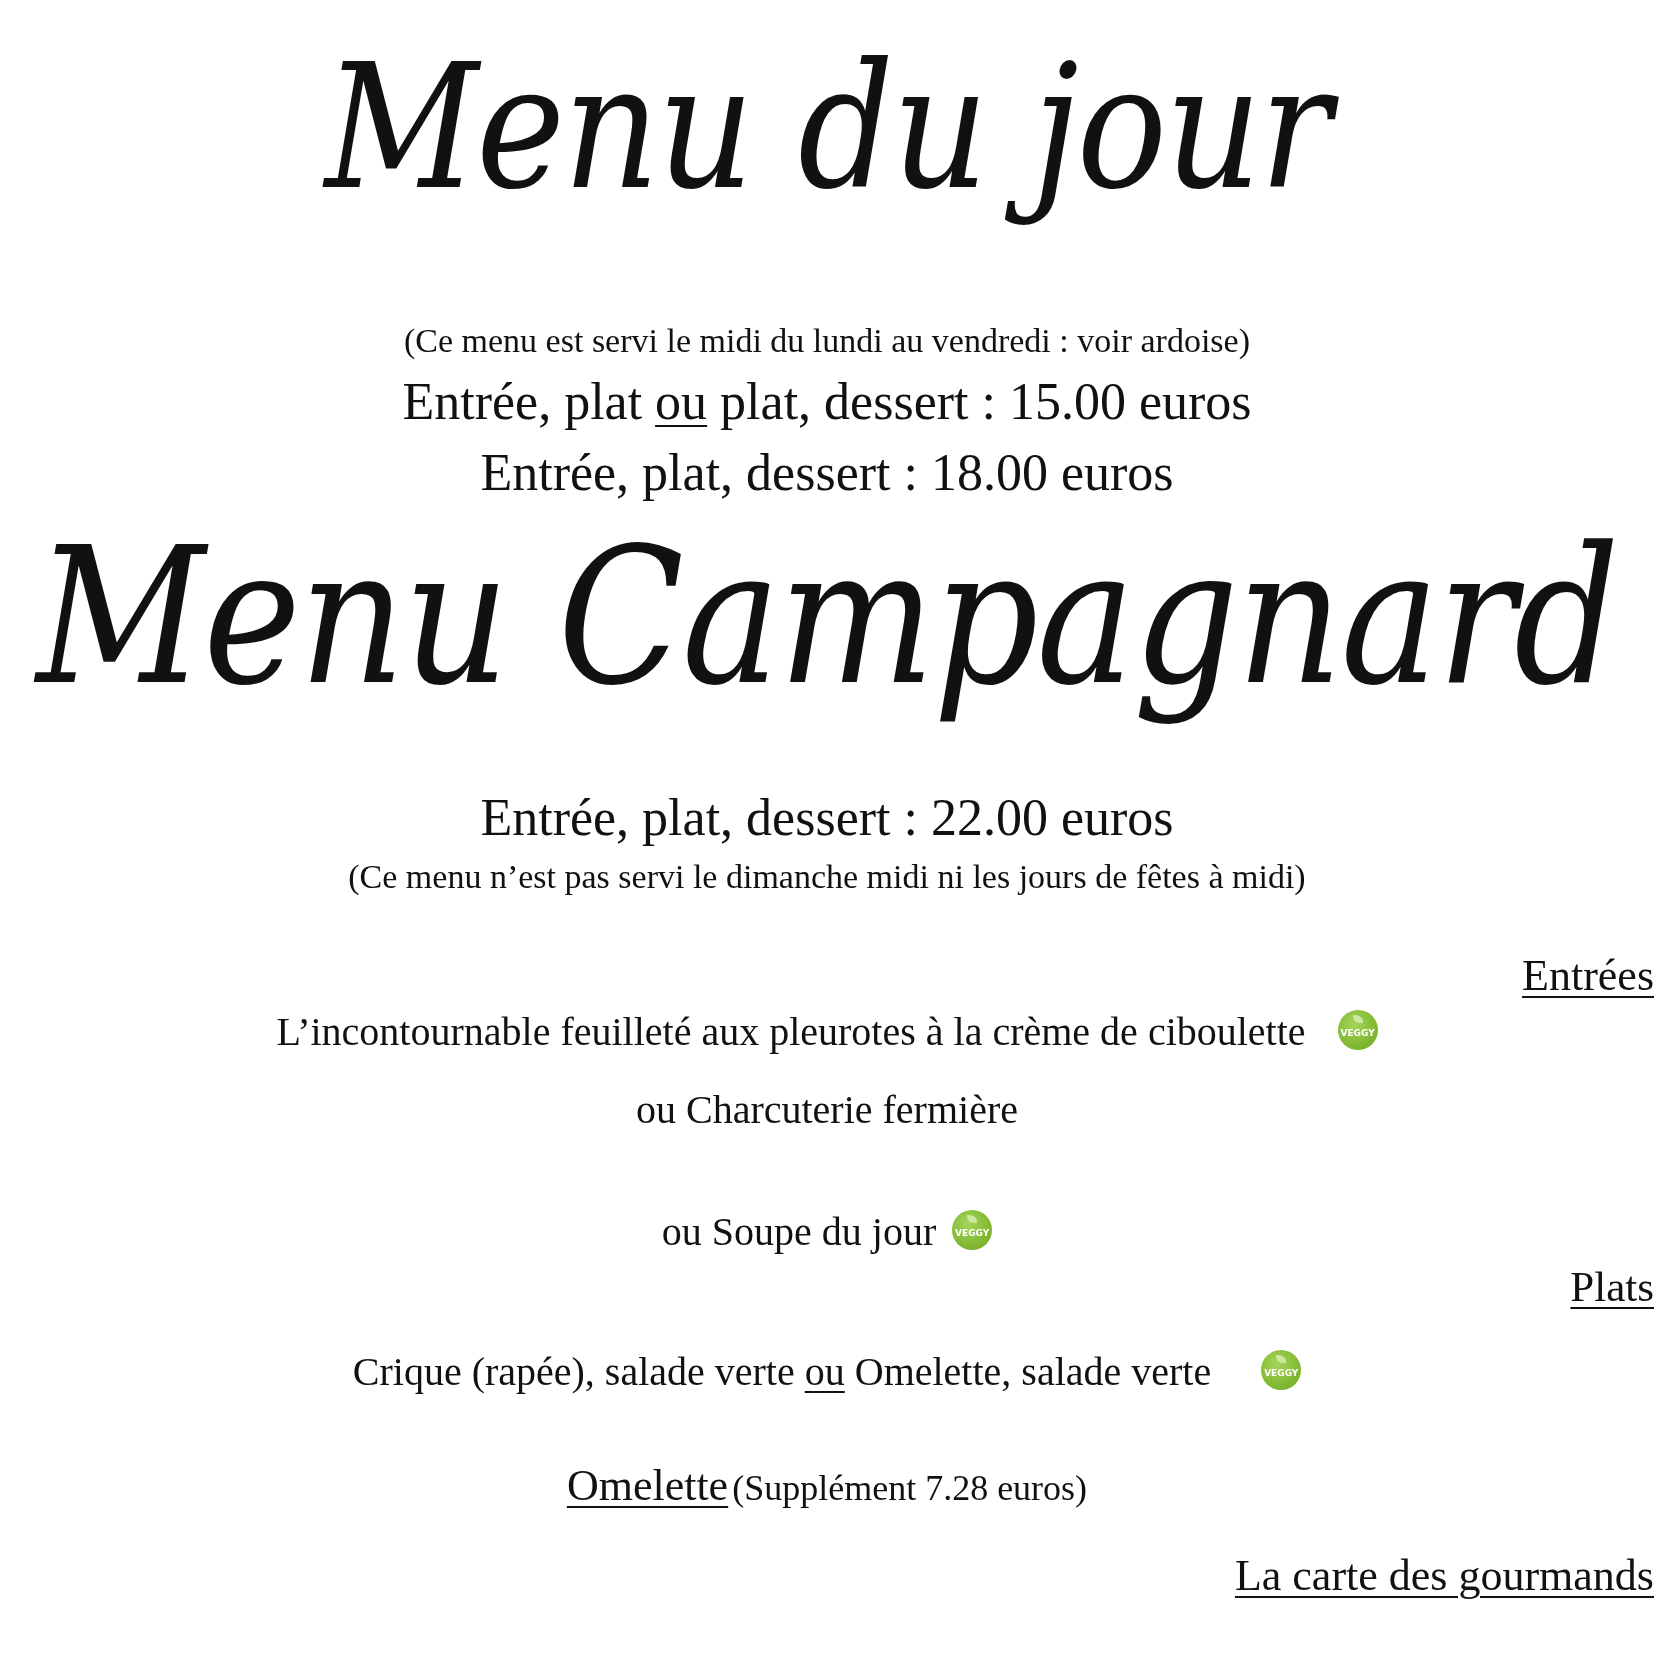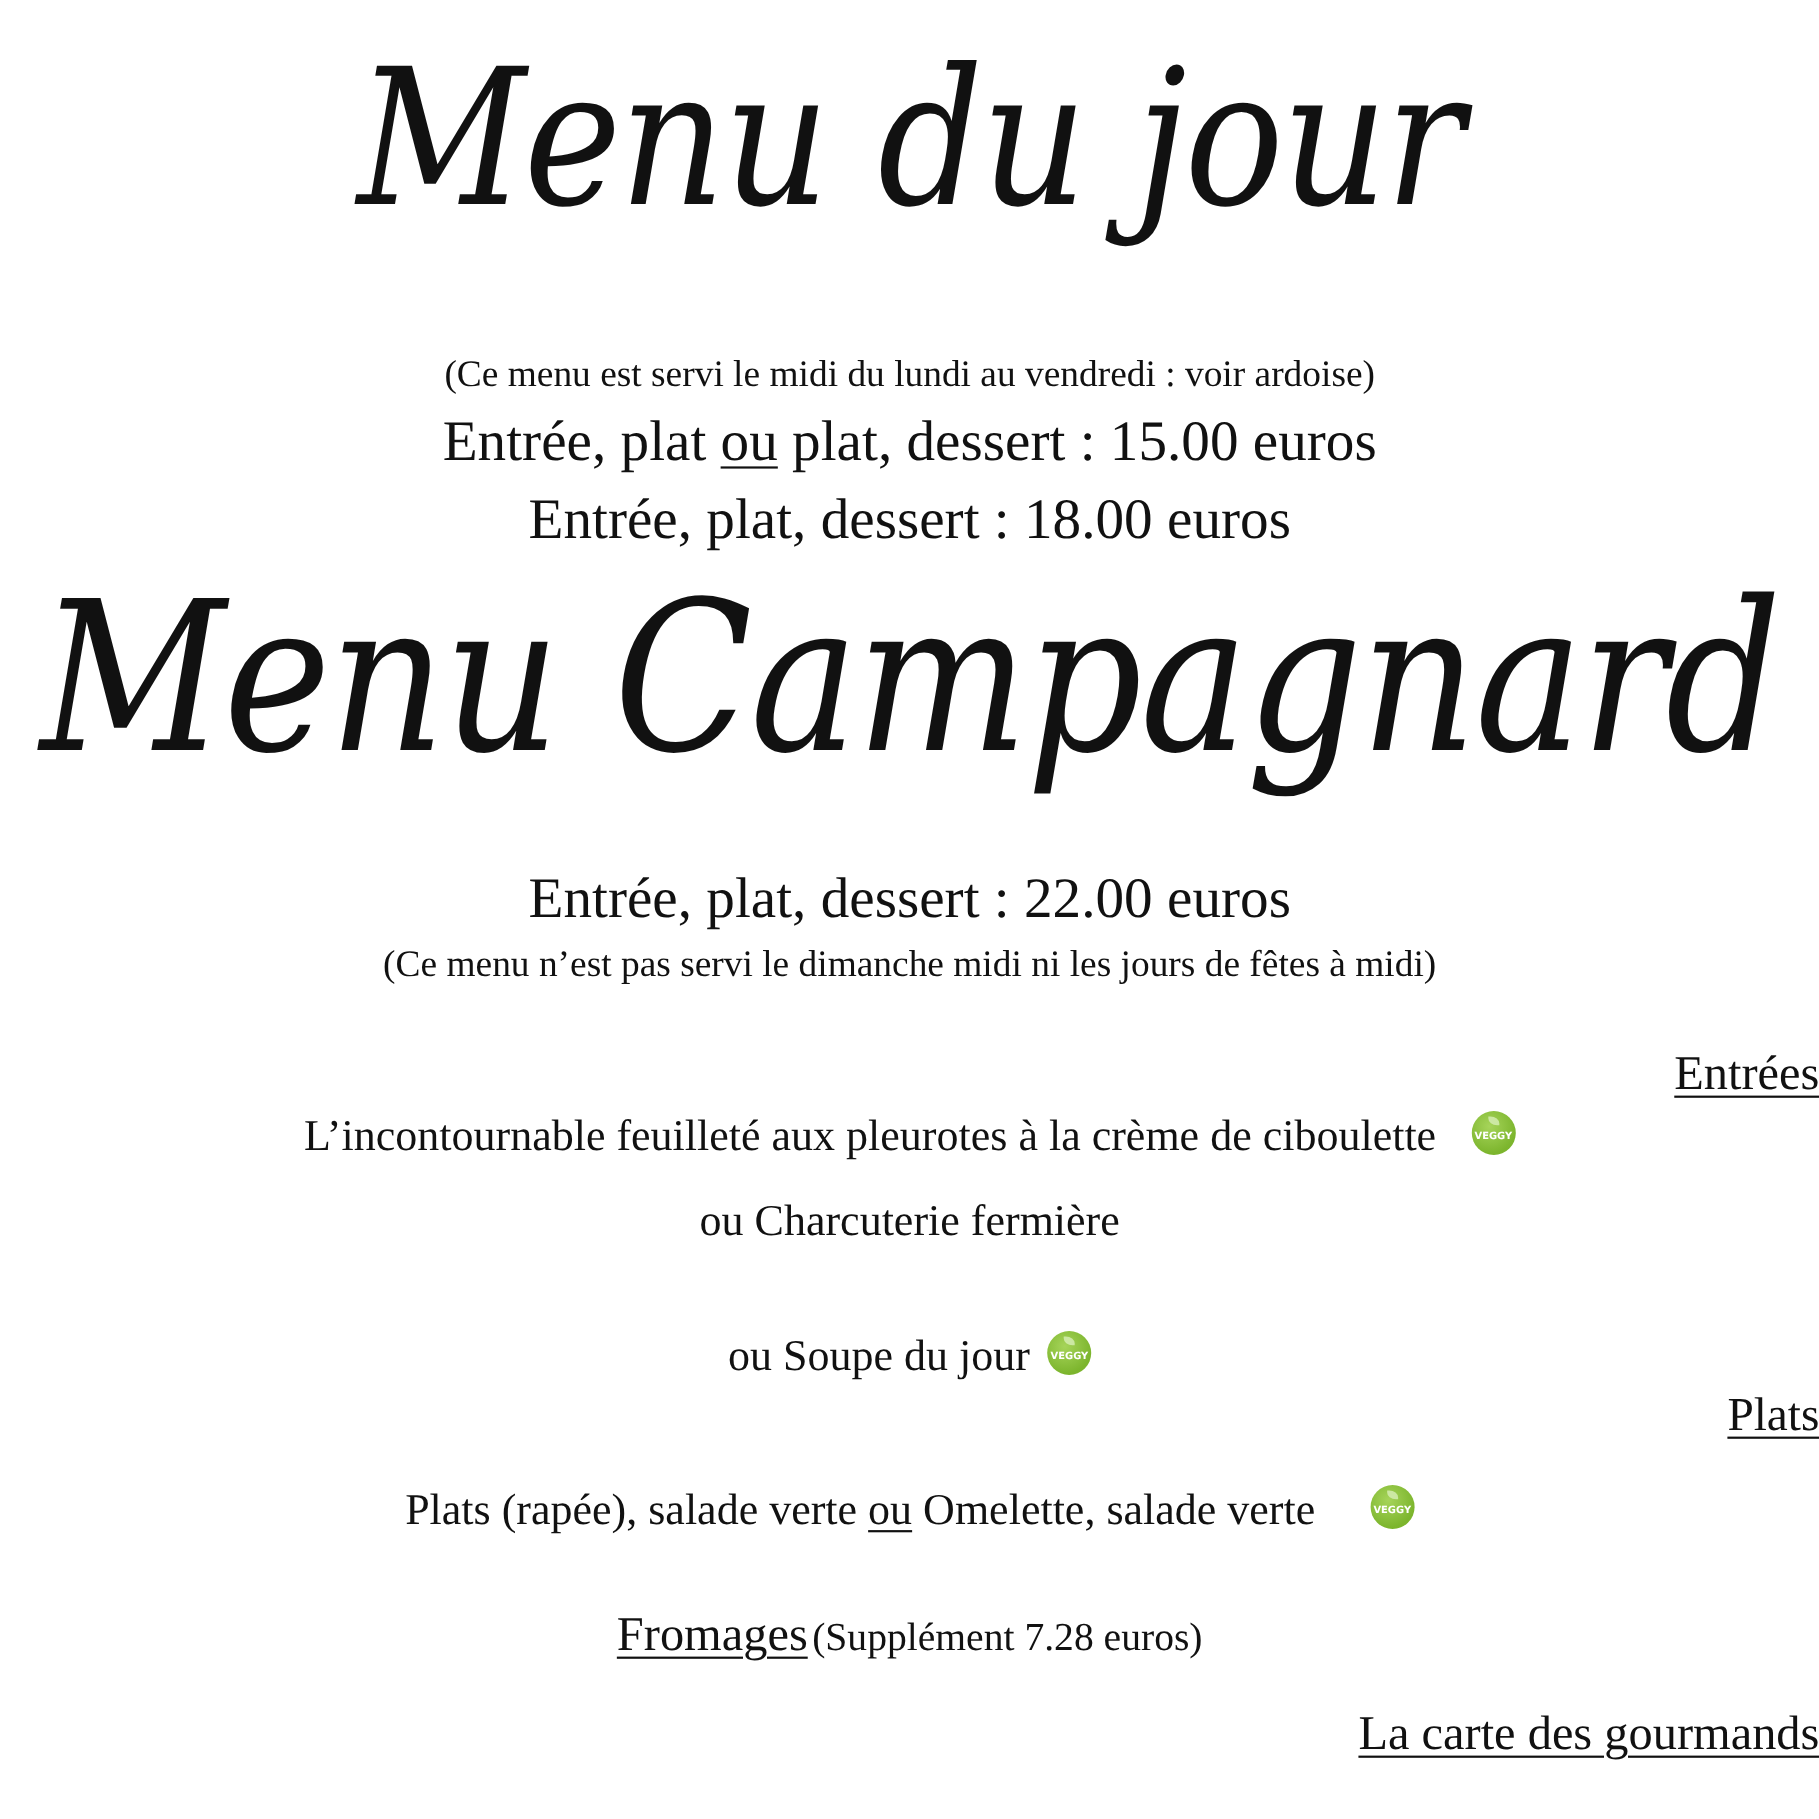--- a/index.html
+++ b/index.html
@@ -53,25 +53,25 @@
   <span>ou Soupe du jour</span>
   <span class="veggy" style="margin-left:6px;top:-6px;">
     <span class="leaf"></span>
     <span class="txt">VEGGY</span>
   </span>
 </div>
 
 <div class="line u" style="top:1262px;font-size:43px;">Plats</div>
 
 <div class="line" style="top:1348px;font-size:40px;">
-  <span>Plats (rapée), salade verte </span><span class="u">ou</span><span> Omelette, salade verte</span>
+  <span>Crique (rapée), salade verte </span><span class="u">ou</span><span> Omelette, salade verte</span>
   <span class="veggy" style="margin-left:40px;top:-6px;">
     <span class="leaf"></span>
     <span class="txt">VEGGY</span>
   </span>
 </div>
 
 <div class="line" style="top:1460px;">
-  <span class="u" style="font-size:44px;">Fromages</span>
+  <span class="u" style="font-size:44px;">Omelette</span>
   <span style="font-size:36px;">(Supplément  7.28 euros)</span>
 </div>
 
 <div class="line u" style="top:1550px;font-size:44px;">La carte des gourmands</div>
 
 </body></html>

